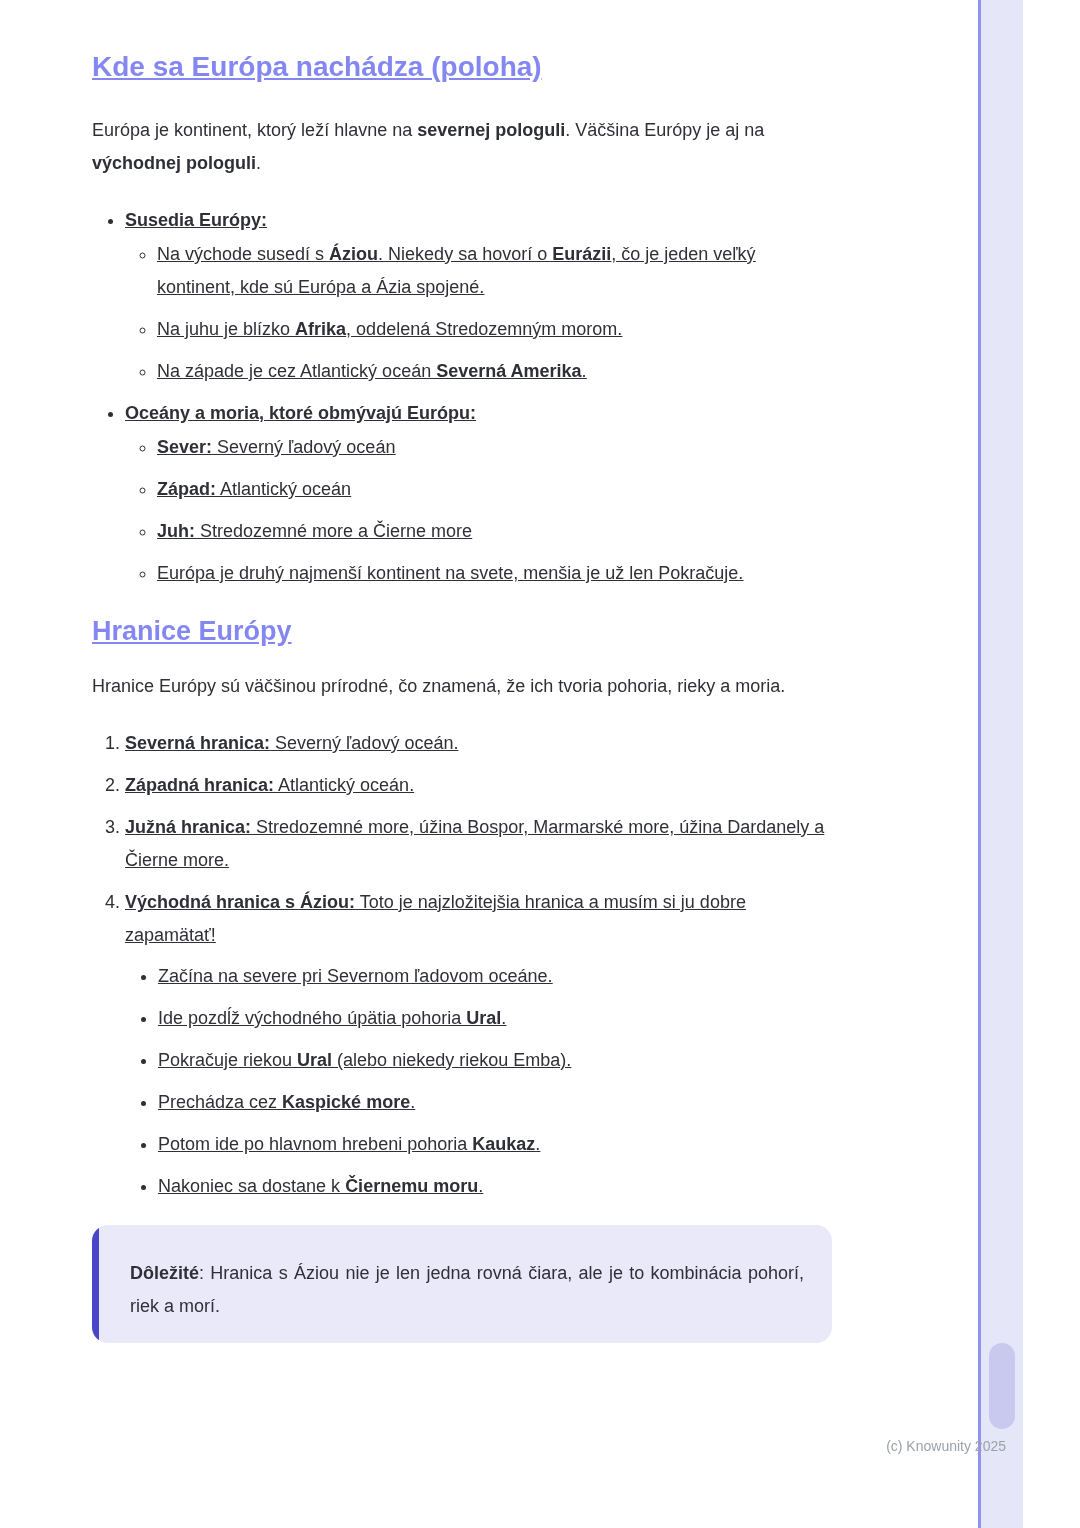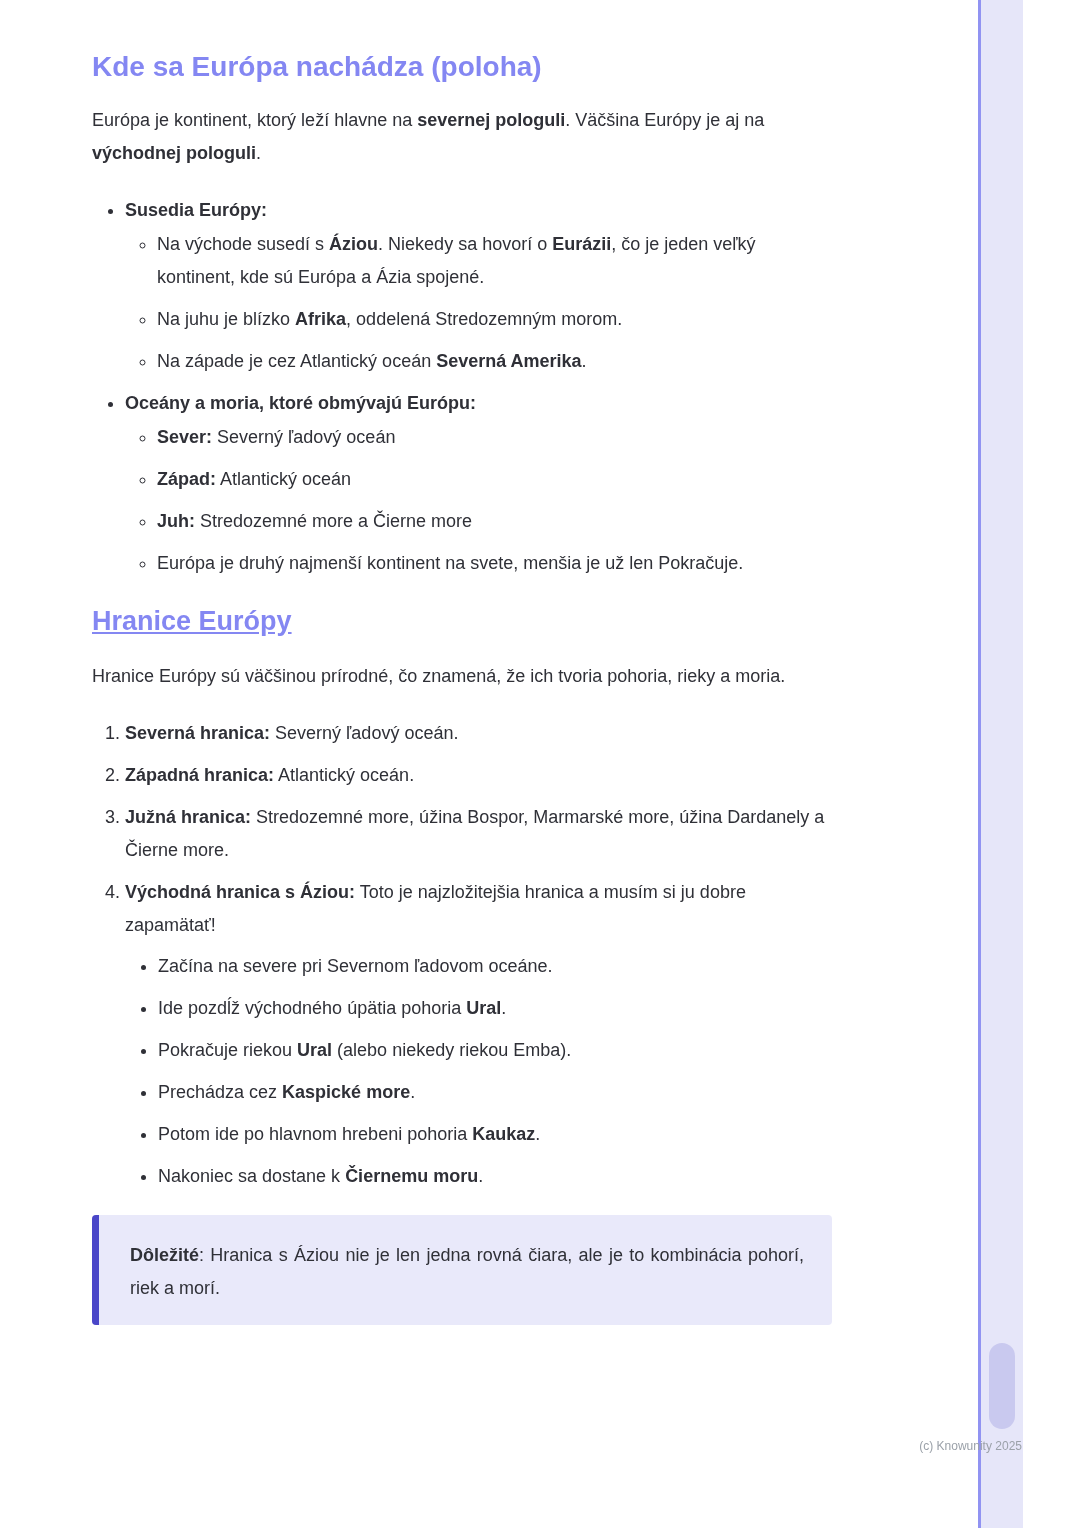--- a/index.html
+++ b/index.html
@@ -19,50 +19,50 @@
     background:#ffffff;
     font-family:"Liberation Sans","DejaVu Sans",sans-serif;
     color:var(--text);
   }
   .page{position:relative;width:1080px;height:1528px;overflow:hidden;background:#fff;}
   .content{
     position:absolute;left:92px;top:50px;width:740px;
     font-size:18px;line-height:33px;
   }
   h1,h2{margin:0;color:var(--heading);font-weight:700;}
-  h1{font-size:28px;line-height:34px;margin-bottom:20px;}
+  h1{font-size:28px;line-height:34px;margin-bottom:30px;text-decoration:underline;}
   h2{font-size:27px;line-height:34px;margin-top:24px;margin-bottom:22px;text-decoration:underline;}
   p{margin:0;}
   .para{margin-bottom:24px;}
   ul,ol{margin:0;}
   ul.l1{list-style:disc outside;padding-left:33px;}
   ul.l2{list-style:circle outside;padding-left:32px;margin-top:1px;}
   ul.l3{list-style:disc outside;padding-left:33px;margin-top:8px;}
   ol.ol{list-style:decimal outside;padding-left:33px;}
-  li{margin-bottom:9px;padding-left:0;}
+  li{margin-bottom:9px;padding-left:0;text-decoration:underline;}
   li::marker{color:var(--text);}
   strong{font-weight:700;}
   .callout{
     position:relative;
     margin-top:22px;
     width:740px;
     background:var(--callout_bg);
-    border-radius:4px;
+    border-radius:16px;
     overflow:hidden;
-    padding:24px 28px 20px 38px;
+    padding:32px 28px 20px 38px;
   }
   .callout::before{
     content:"";
     position:absolute;left:0;top:0;bottom:0;width:7px;
     background:var(--callout_border);
   }
   .callout-text{text-align:justify;}
   .footer{
-    position:absolute;top:1438px;right:58px;
-    font-size:12px;line-height:16px;color:var(--footer);
+    position:absolute;top:1438px;right:74px;
+    font-size:14px;line-height:16px;color:var(--footer);
     z-index:3;
   }
   .scroll-track{
     position:absolute;top:0;right:57px;width:45px;height:1528px;
     background:var(--track);
     border-left:3px solid var(--track_line);
     z-index:1;
   }
   .scroll-thumb{
     position:absolute;left:50%;transform:translateX(-50%);

